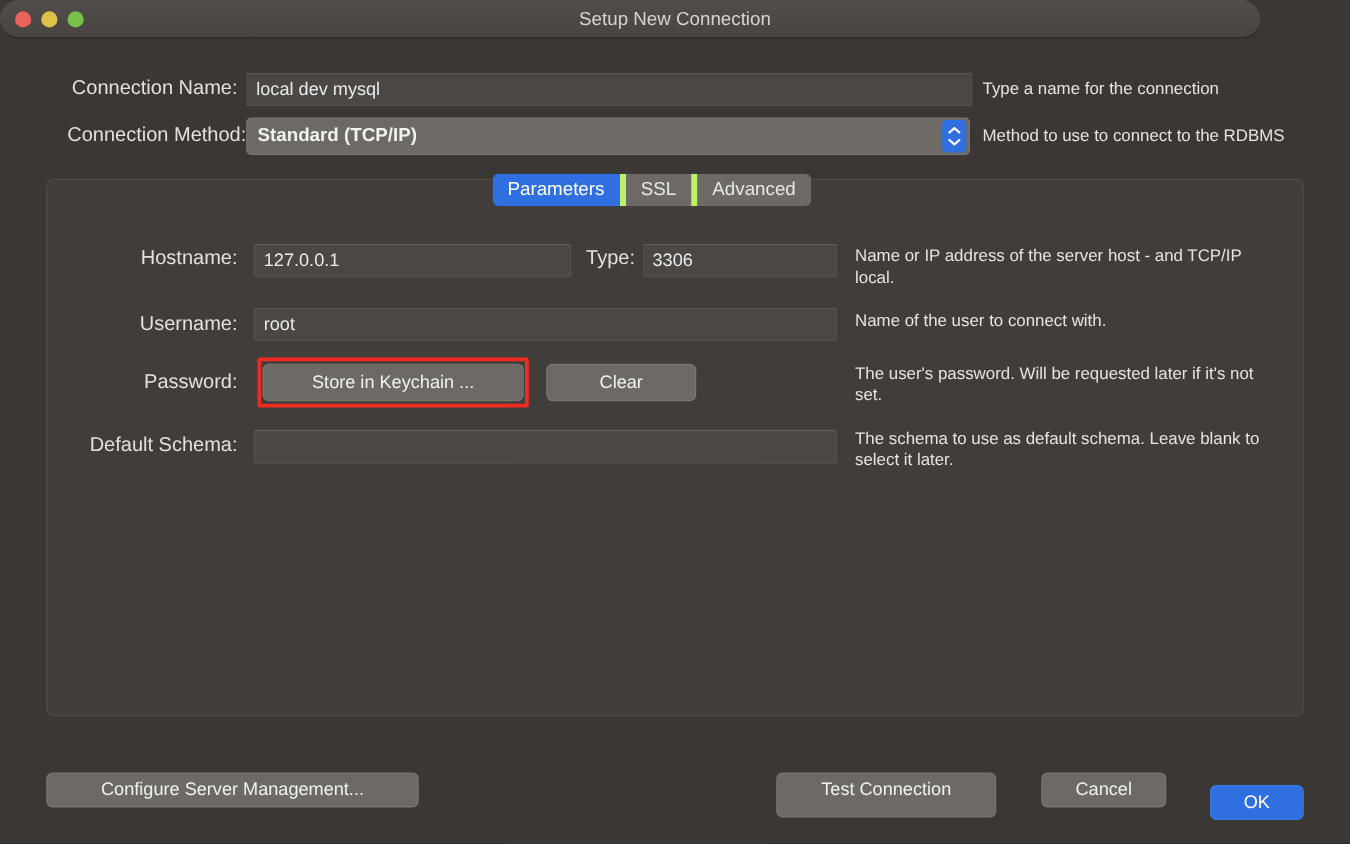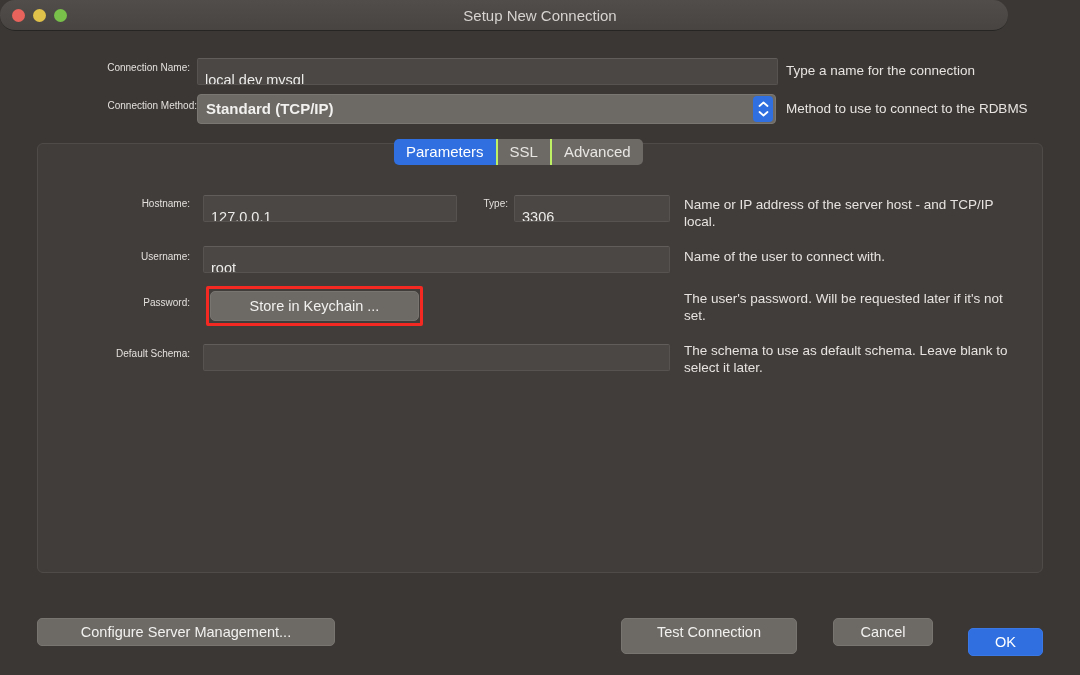--- a/index.html
+++ b/index.html
@@ -49,36 +49,36 @@
     width: 1080px;
     line-height: 31px;
     text-align: center;
     font-size: 15px;
     color: #d6d3d0;
   }
 
   
   .row-label {
     position: absolute;
-    font-size: 10px;
+    font-size: 16px;
     color: #e3e0dd;
     text-align: right;
     white-space: nowrap;
   }
   .textfield {
     position: absolute;
     background: #4a4744;
     border: 1px solid #565350;
     border-top-color: #605d5a;
     border-radius: 2px;
     box-sizing: border-box;
     font-size: 14.5px;
     color: #ecebe9;
     line-height: 26px;
-    padding: 8px 7px;
+    padding: 0 7px;
     white-space: nowrap;
     overflow: hidden;
   }
   .helptext {
     position: absolute;
     font-size: 13.5px;
     line-height: 17px;
     color: #e6e3e0;
   }
 
@@ -118,21 +118,21 @@
     border-radius: 5px;
     overflow: hidden;
     z-index: 4;
   }
   .tab {
     font-size: 15px;
     line-height: 26px;
     padding: 0 12px;
     color: #e8e6e3;
     background: #6d6a66;
-    border-right: 2px solid #bef264;
+    border-right: 5px solid #bef264;
     white-space: nowrap;
   }
   .tab:last-child { border-right: none; }
   .tab.active {
     background: #2f6fe0;
     color: #ffffff;
   }
 
   
   .panel {
@@ -219,20 +219,21 @@
   <div class="textfield" style="left:514px; top:195px; width:156px; height:27px;">3306</div>
 
   <div class="helptext" style="left:684px; top:196px; width:330px;">Name or IP address of the server host - and TCP/IP local.</div>
 
   <div class="row-label" style="left:0px; top:251px; width:190px;">Username:</div>
   <div class="textfield" style="left:203px; top:246px; width:467px; height:27px;">root</div>
   <div class="helptext" style="left:684px; top:248px; width:330px;">Name of the user to connect with.</div>
 
   <div class="row-label" style="left:0px; top:297px; width:190px;">Password:</div>
   <div class="btn" style="left:210px; top:291px; width:209px; height:30px; line-height:28px;">Store in Keychain ...</div>
+  <div class="btn" style="left:437px; top:291px; width:120px; height:30px; line-height:28px;">Clear</div>
   <div class="helptext" style="left:684px; top:290px; width:330px;">The user's password. Will be requested later if it's not set.</div>
 
   <div class="annotation" style="left:206px; top:286px; width:217px; height:40px;"></div>
 
   <div class="row-label" style="left:0px; top:348px; width:190px;">Default Schema:</div>
   <div class="textfield" style="left:203px; top:344px; width:467px; height:27px;"></div>
   <div class="helptext" style="left:684px; top:342px; width:335px;">The schema to use as default schema. Leave blank to select it later.</div>
 
   <div class="btn" style="left:37px; top:618px; width:298px; height:28px; line-height:26px;">Configure Server Management...</div>
   <div class="btn" style="left:621px; top:618px; width:176px; height:36px; line-height:26px;">Test Connection</div>

